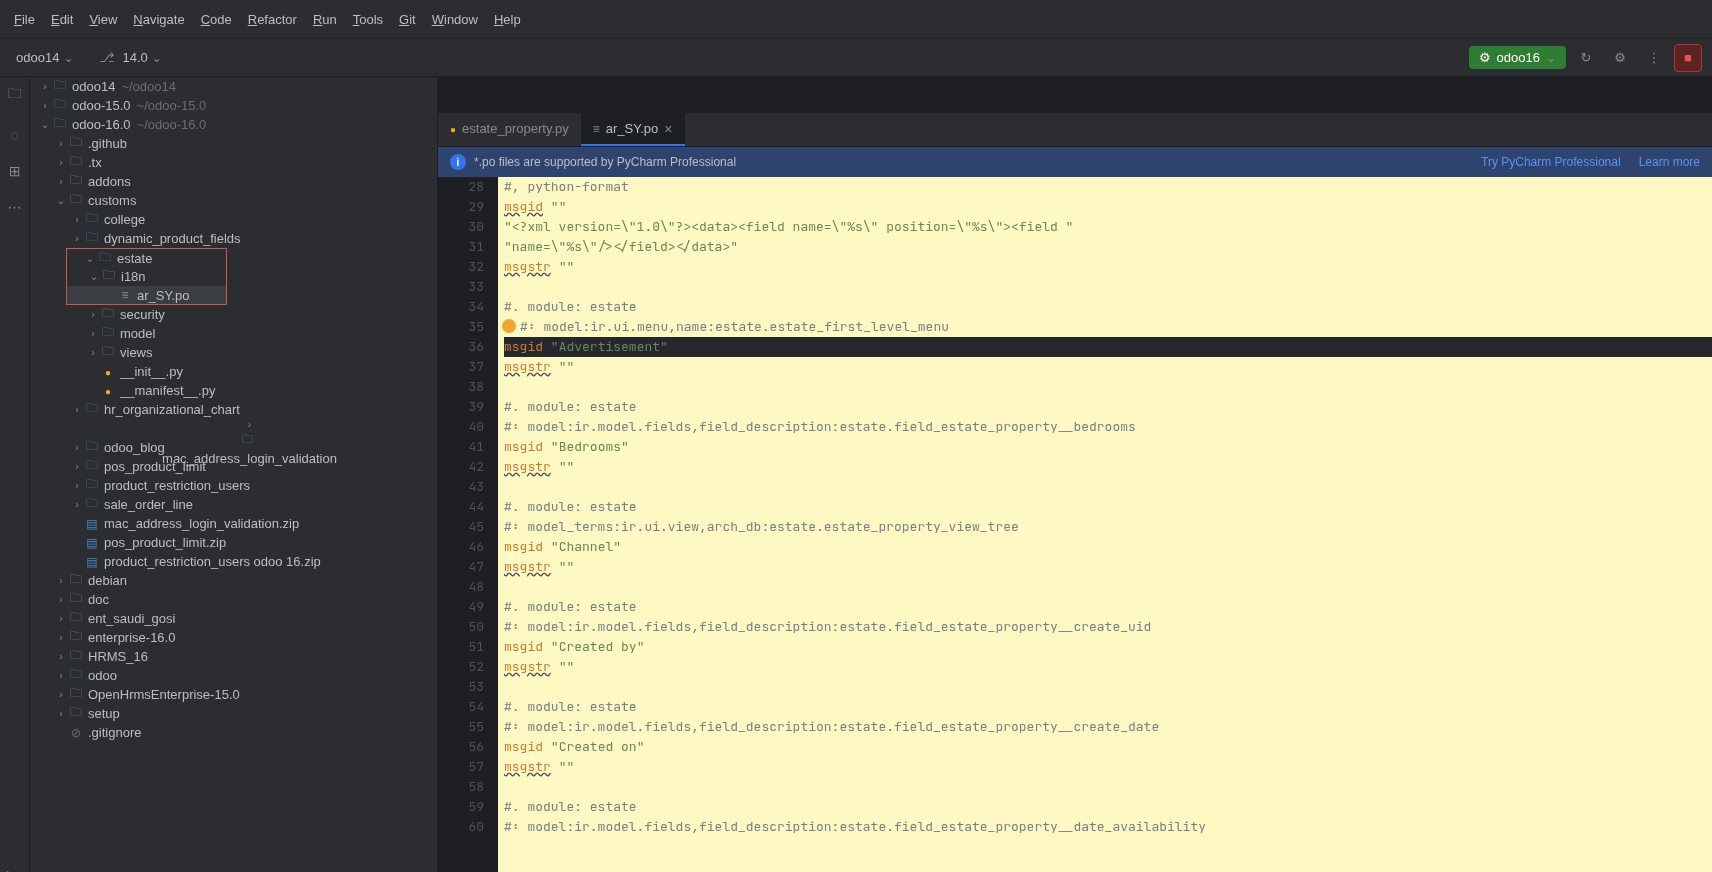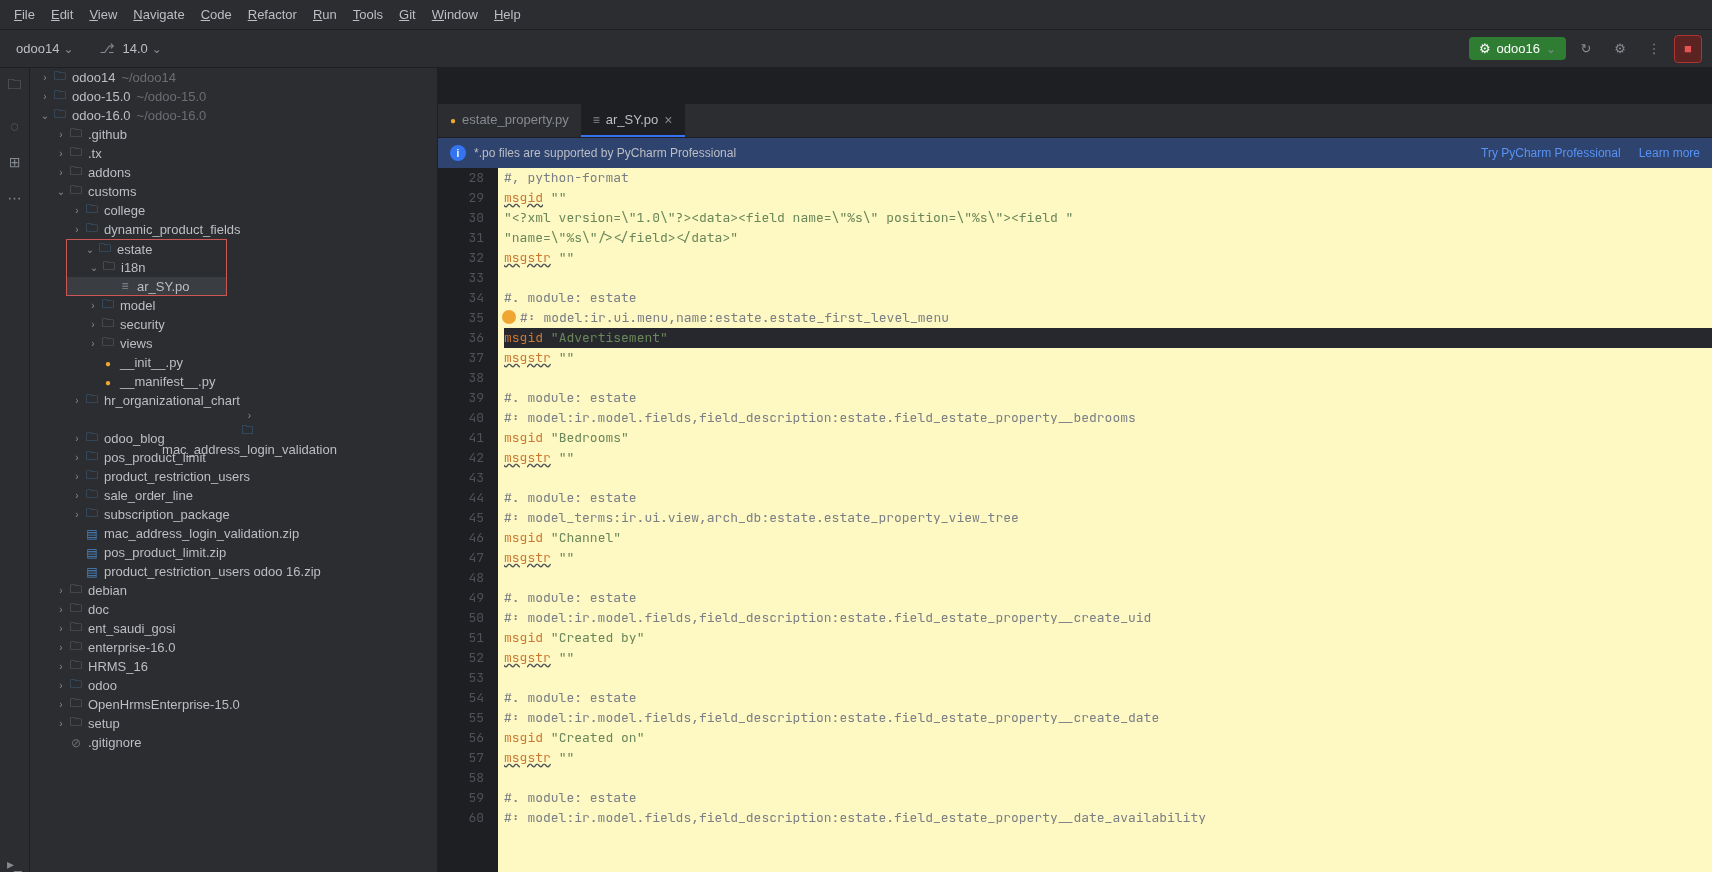--- a/index.html
+++ b/index.html
@@ -6,21 +6,21 @@
 body {
   font-family: -apple-system, BlinkMacSystemFont, "Segoe UI", sans-serif;
   background: #2b2d30;
   color: #bcbec4;
   font-size: 13px;
   overflow: hidden;
   width: 1712px;
   height: 872px;
 }
 .top-menu {
-  height: 30px;
+  height: 39px;
   background: #2b2d30;
   display: flex;
   align-items: center;
   padding: 0 6px;
   border-bottom: 1px solid #1e1f22;
 }
 .menu-item {
   padding: 4px 8px;
   cursor: pointer;
   color: #bcbec4;
@@ -252,27 +252,27 @@
           <span class="tree-icon folder-icon"></span>
           <span class="tree-label">i18n</span>
         </div>
         <div class="tree-row selected" style="padding-left: 36px; border-bottom: 1.5px solid rgb(204, 85, 85); border-left: 1.5px solid rgb(204, 85, 85); border-right: 1.5px solid rgb(204, 85, 85); margin-left: 36px; margin-right: 210px;">
           <span class="tree-chevron none"></span>
           <span class="tree-icon file-icon"></span>
           <span class="tree-label">ar_SY.po</span>
         </div>
         <div class="tree-row" style="padding-left: 56px;">
           <span class="tree-chevron collapsed"></span>
+          <span class="tree-icon folder-icon"></span>
+          <span class="tree-label">security</span>
+        </div>
+        <div class="tree-row" style="padding-left: 56px;">
+          <span class="tree-chevron collapsed"></span>
           <span class="tree-icon mod-icon"></span>
           <span class="tree-label">model</span>
-        </div>
-        <div class="tree-row" style="padding-left: 56px;">
-          <span class="tree-chevron collapsed"></span>
-          <span class="tree-icon folder-icon"></span>
-          <span class="tree-label">security</span>
         </div>
         <div class="tree-row" style="padding-left: 56px;">
           <span class="tree-chevron collapsed"></span>
           <span class="tree-icon folder-icon"></span>
           <span class="tree-label">views</span>
         </div>
         <div class="tree-row" style="padding-left: 56px;">
           <span class="tree-chevron none"></span>
           <span class="tree-icon py-icon"></span>
           <span class="tree-label">__init__.py</span>
@@ -304,25 +304,20 @@
         </div>
         <div class="tree-row" style="padding-left: 40px;">
           <span class="tree-chevron collapsed"></span>
           <span class="tree-icon mod-icon"></span>
           <span class="tree-label">product_restriction_users</span>
         </div>
         <div class="tree-row" style="padding-left: 40px;">
           <span class="tree-chevron collapsed"></span>
           <span class="tree-icon mod-icon"></span>
           <span class="tree-label">sale_order_line</span>
-        </div>
-        <div class="tree-row" style="padding-left: 40px;">
-          <span class="tree-chevron collapsed"></span>
-          <span class="tree-icon mod-icon"></span>
-          <span class="tree-label">subscription_package</span>
         </div>
         <div class="tree-row" style="padding-left: 40px;">
           <span class="tree-chevron none"></span>
           <span class="tree-icon zip-icon"></span>
           <span class="tree-label">mac_address_login_validation.zip</span>
         </div>
         <div class="tree-row" style="padding-left: 40px;">
           <span class="tree-chevron none"></span>
           <span class="tree-icon zip-icon"></span>
           <span class="tree-label">pos_product_limit.zip</span>

